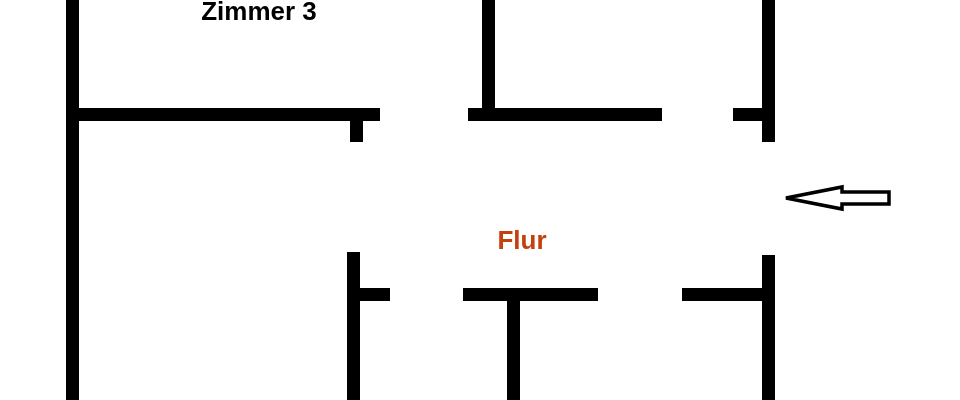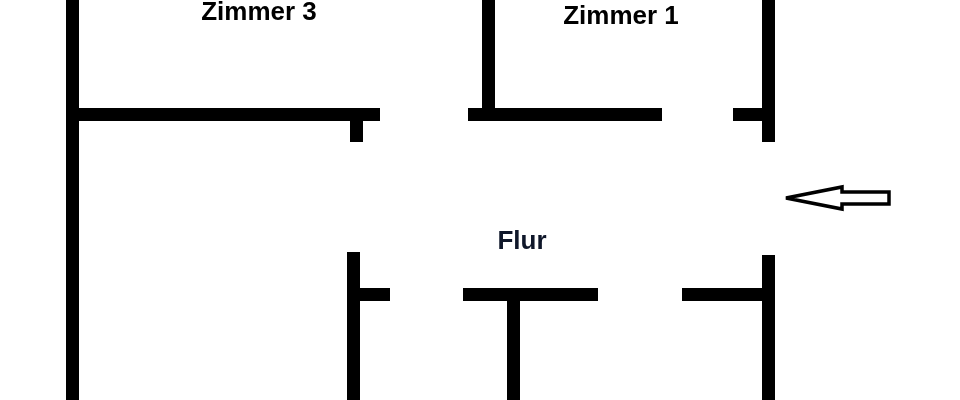--- a/index.html
+++ b/index.html
@@ -45,15 +45,14 @@
     <div class="wall" style="left: 468px; top: 108px; width: 194px; height: 13px; background: rgb(0, 0, 0);"></div>
     <div class="wall" style="left: 733px; top: 108px; width: 31px; height: 13px; background: rgb(0, 0, 0);"></div>
     <div class="wall" style="left: 762px; top: 0px; width: 13px; height: 142px; background: rgb(0, 0, 0);"></div>
     <div class="wall" style="left: 347px; top: 252px; width: 13px; height: 148px; background: rgb(0, 0, 0);"></div>
     <div class="wall" style="left: 360px; top: 288px; width: 30px; height: 13px; background: rgb(0, 0, 0);"></div>
     <div class="wall" style="left: 463px; top: 288px; width: 135px; height: 13px; background: rgb(0, 0, 0);"></div>
     <div class="wall" style="left: 507px; top: 300px; width: 13px; height: 100px; background: rgb(0, 0, 0);"></div>
     <div class="wall" style="left: 682px; top: 288px; width: 82px; height: 13px; background: rgb(0, 0, 0);"></div>
     <div class="wall" style="left: 762px; top: 255px; width: 13px; height: 145px; background: rgb(0, 0, 0);"></div>
     <div class="room-label" style="left: 259px; top: 11px; color: rgb(0, 0, 0);">Zimmer 3</div>
-    <div class="room-label" style="left: 621px; top: 15px; color: rgb(0, 0, 0);">Zimmer 1</div>
-    <div class="room-label" style="left: 522px; top: 240px; color: #0f172a;">Flur</div>
+    <div class="room-label" style="left: 522px; top: 240px; color: #c2410c;">Flur</div>
   </div>
 
 </body></html>

